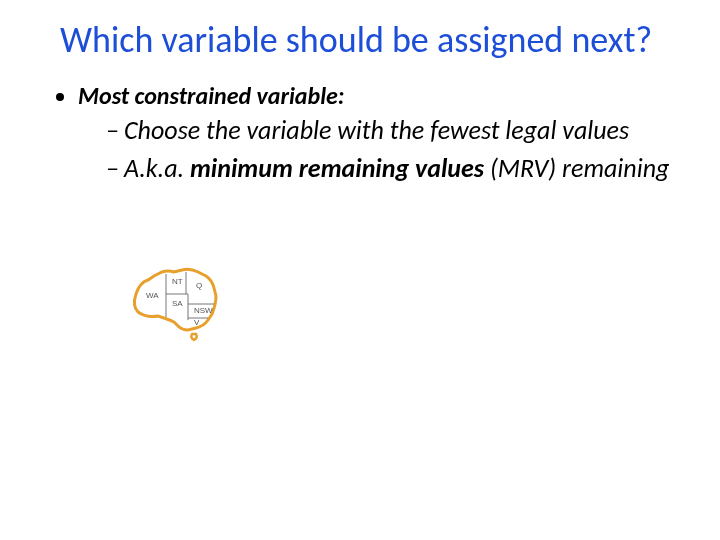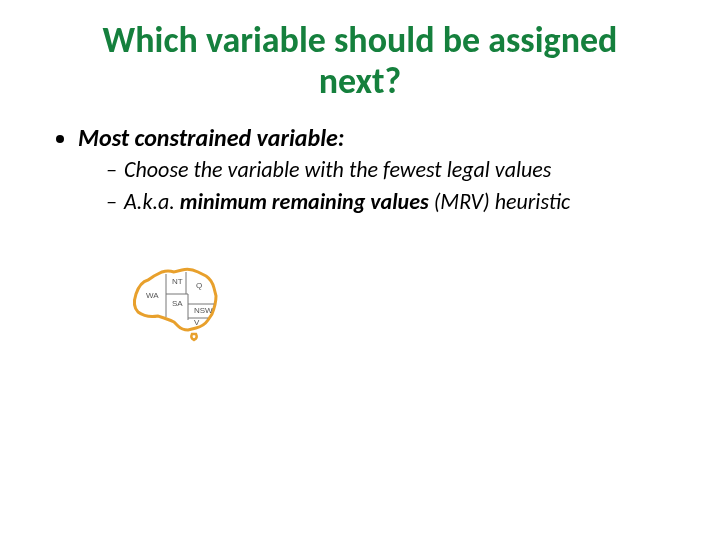--- a/index.html
+++ b/index.html
@@ -11,24 +11,24 @@
     font-family: Calibri, "Segoe UI", Arial, sans-serif;
     color: #000;
   }
   .slide {
     width: 720px;
     height: 540px;
     position: relative;
     box-sizing: border-box;
   }
   .title {
-    text-align: center;
+    text-align: left;
     font-size: 36px;
-    font-weight: 700;
-    color: #15803d;
+    font-weight: 400;
+    color: #1d4ed8;
     padding: 20px 60px 10px 60px;
     line-height: 1.15;
   }
   .body {
     padding: 0 40px 0 50px;
     font-size: 24px;
   }
   ul.level1 {
     list-style: disc;
     margin: 10px 0 0 0;
@@ -37,21 +37,21 @@
   ul.level1 > li {
     font-weight: 700;
     margin-bottom: 2px;
     font-style: italic;
   }
   ul.level2 {
     list-style: none;
     margin: 4px 0 0 0;
     padding-left: 28px;
     font-weight: 400;
-    font-size: 22px;
+    font-size: 26px;
   }
   ul.level2 > li {
     position: relative;
     padding-left: 18px;
     margin-bottom: 4px;
     line-height: 1.3;
   }
   ul.level2 > li::before {
     content: "–";
     position: absolute;
@@ -77,21 +77,21 @@
 
   <div class="title">Which variable should be assigned next?</div>
 
   <div class="body">
     <ul class="level1">
       <li>
         <span>Most constrained variable:</span>
         <ul class="level2">
           <li>Choose the variable with the fewest legal values</li>
           <li>
-            <span>A.k.a. </span><span class="bold">minimum remaining values</span><span> (MRV) heuristic</span>
+            <span>A.k.a. </span><span class="bold">minimum remaining values</span><span> (MRV) remaining</span>
           </li>
         </ul>
       </li>
     </ul>
   </div>
 
   <div class="map-wrap">
     <svg width="110" height="90" viewBox="0 0 110 90">
 
       <path d="M18 20 Q10 22 6 34 Q2 46 8 52 Q16 58 28 56 L34 58 Q40 60 44 62 L48 66 Q52 70 58 70 L66 68 Q74 66 78 60 L82 54 Q86 44 86 36 L84 28 Q82 20 76 16 L68 12 Q60 8 52 10 L44 12 Q38 10 32 12 L24 16 Z" fill="#fff" stroke="#e8a02c" stroke-width="3"></path>

